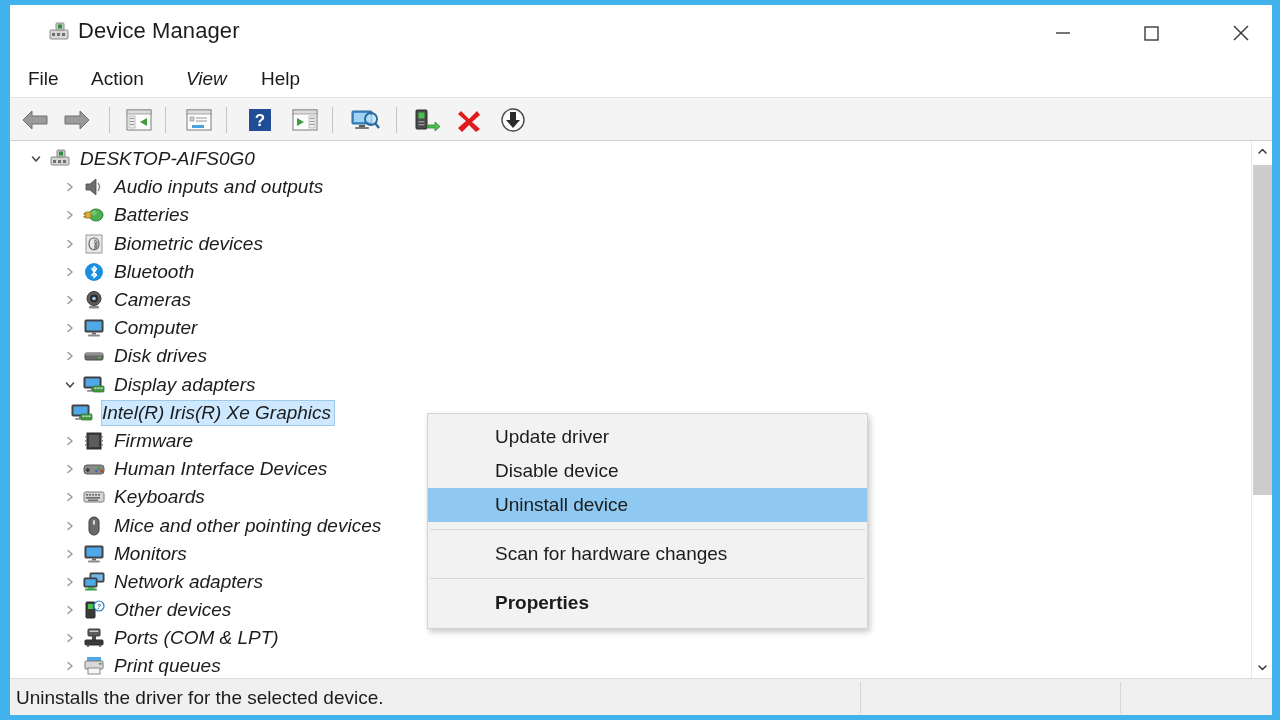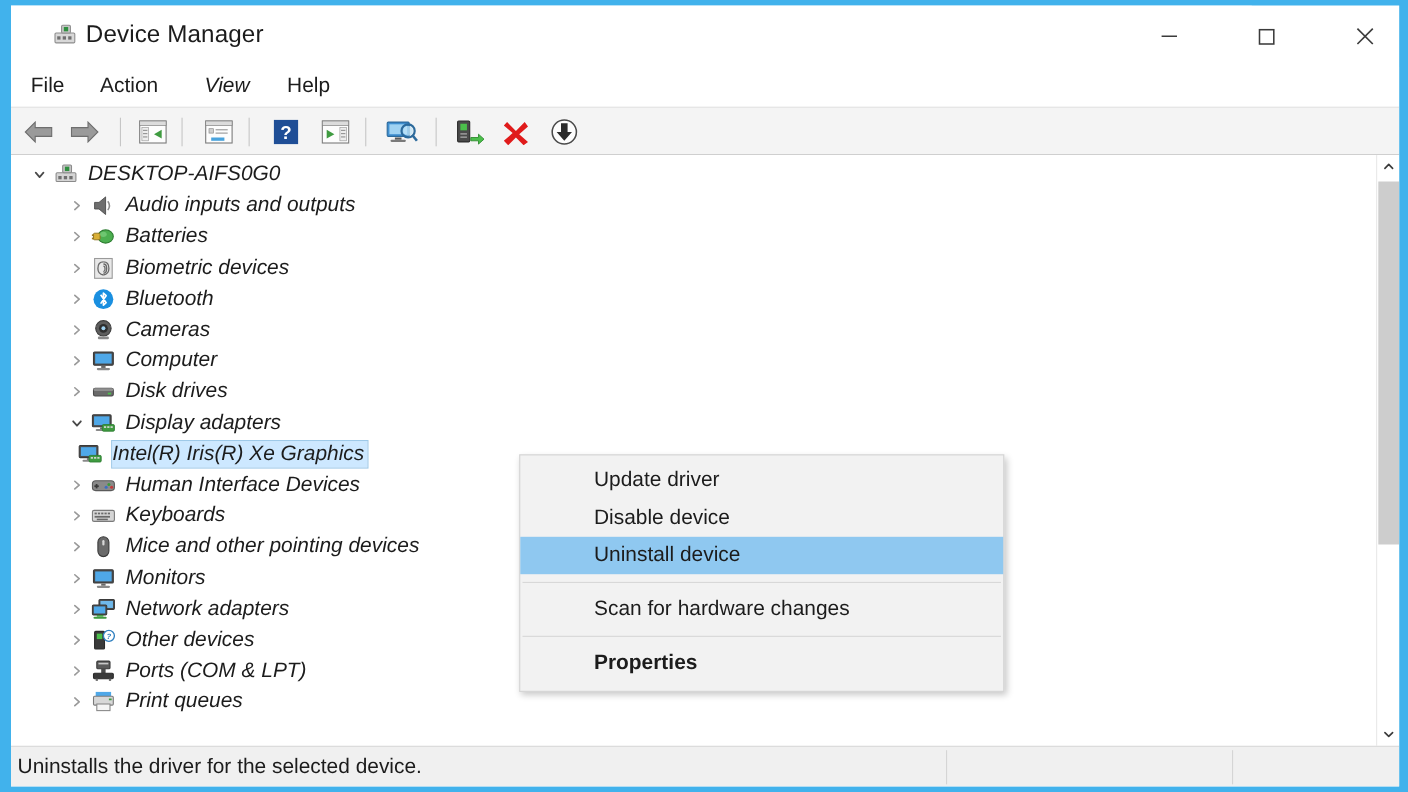--- a/index.html
+++ b/index.html
@@ -157,21 +157,20 @@
   
   #ctxmenu {
     position: absolute;
     left: 417px; top: 408px;
     width: 441px;
     background: #f2f2f2;
     border: 1px solid #d3d3d3;
     box-shadow: 2px 3px 6px rgba(0,0,0,.22);
     padding: 6px 0 8px 0;
     z-index: 40;
-    margin-left: 45px;
   }
   .ctx-item {
     height: 34px;
     line-height: 34px;
     padding-left: 67px;
     font-size: 19px;
     color: #1c1c1c;
     white-space: nowrap;
   }
   .ctx-item.highlight { background: #8fc8f0; }
@@ -577,20 +576,40 @@
               <rect x="4" y="15" width="12" height="1.8" rx="1" fill="#8a8a8a"></rect>
               <rect x="10" y="11" width="11" height="6" rx="1" fill="#3f9b40" stroke="#2e7d32" stroke-width=".8"></rect>
               <rect x="11.5" y="12.5" width="2" height="1.5" fill="#d9d9d9"></rect>
               <rect x="14.5" y="12.5" width="2" height="1.5" fill="#d9d9d9"></rect>
               <rect x="17.5" y="12.5" width="2" height="1.5" fill="#d9d9d9"></rect>
             </svg>
           </span>
           <span class="tree-label">Intel(R) Iris(R) Xe Graphics</span>
         </div>
 
+        <div class="tree-row depth1">
+          <span class="expander">
+            <svg width="12" height="12" viewBox="0 0 12 12">
+                <path d="M4 2.5 L8 6 L4 9.5" fill="none" stroke="#9a9a9a" stroke-width="1.5" stroke-linecap="round" stroke-linejoin="round"></path>
+              </svg>
+          </span>
+          <span class="tree-icon">
+            <svg width="22" height="20" viewBox="0 0 22 20">
+              <rect x="4" y="2" width="14" height="16" fill="#3a3a3a" stroke="#2a2a2a" stroke-width="1"></rect>
+              <rect x="6" y="4" width="10" height="12" fill="#5c5c5c"></rect>
+              <rect x="2" y="5" width="2" height="1.6" fill="#8a8a8a"></rect>
+              <rect x="2" y="9" width="2" height="1.6" fill="#8a8a8a"></rect>
+              <rect x="2" y="13" width="2" height="1.6" fill="#8a8a8a"></rect>
+              <rect x="18" y="5" width="2" height="1.6" fill="#8a8a8a"></rect>
+              <rect x="18" y="9" width="2" height="1.6" fill="#8a8a8a"></rect>
+              <rect x="18" y="13" width="2" height="1.6" fill="#8a8a8a"></rect>
+            </svg>
+          </span>
+          <span class="tree-label">Firmware</span>
+        </div>
 
         <div class="tree-row depth1">
           <span class="expander">
             <svg width="12" height="12" viewBox="0 0 12 12">
                 <path d="M4 2.5 L8 6 L4 9.5" fill="none" stroke="#9a9a9a" stroke-width="1.5" stroke-linecap="round" stroke-linejoin="round"></path>
               </svg>
           </span>
           <span class="tree-icon">
             <svg width="22" height="20" viewBox="0 0 22 20">
               <rect x="1" y="6" width="20" height="9" rx="3" fill="#8a8a8a" stroke="#5a5a5a" stroke-width="1"></rect>

